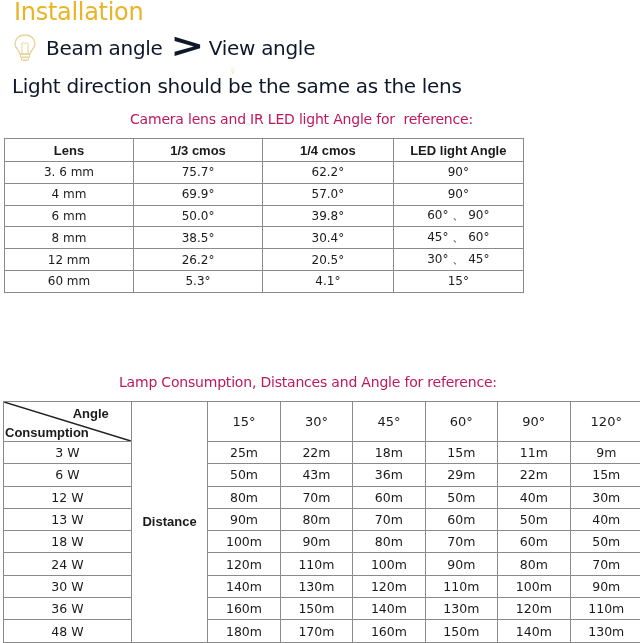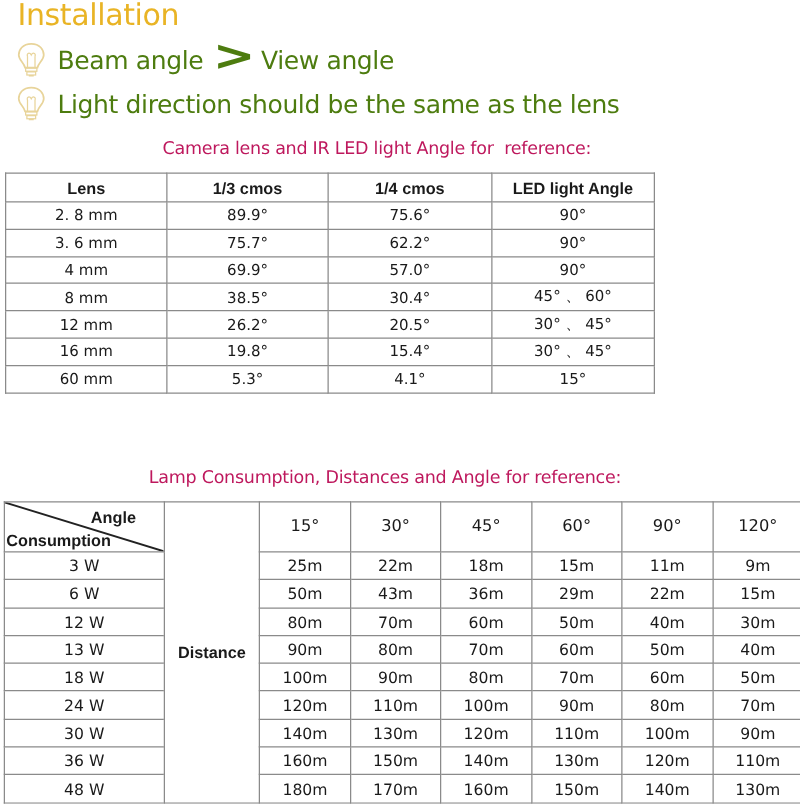--- a/index.html
+++ b/index.html
@@ -7,24 +7,24 @@
     body { position: relative; font-family: "DejaVu Sans", sans-serif; color: #222; }
 
     .title {
       position: absolute; left: 14px; top: -2px;
       font-size: 24px; color: #e9b425; font-family: "DejaVu Sans", sans-serif;
       letter-spacing: -0.3px;
     }
     .tip {
       position: absolute; left: 12px; height: 30px;
       display: flex; align-items: center;
-      font-size: 20px; color: #4d7c0f; letter-spacing: -0.3px;
+      font-size: 20px; color: #0f172a; letter-spacing: -0.3px;
     }
     .tip.t1 { top: 33px; }
-    .tip.t2 { top: 68px; }
+    .tip.t2 { top: 68px; flex-direction: column; }
     .bulb { width: 26px; height: 30px; margin-right: 8px; }
     .gt { font-weight: bold; font-size: 34px; margin: -6px 8px 0 10px; line-height: 1; transform: scaleX(1.2); display: inline-block; }
 
     .caption {
       position: absolute; font-size: 14px; color: #be185d; white-space: pre;
       letter-spacing: -0.2px;
     }
     .caption.c1 { left: 130px; top: 111px; }
     .caption.c2 { left: 119px; top: 374px; }
 
@@ -93,53 +93,47 @@
   <thead>
     <tr>
       <th>Lens</th>
       <th>1/3 cmos</th>
       <th>1/4 cmos</th>
       <th>LED light Angle</th>
     </tr>
   </thead>
   <tbody>
     <tr>
-        <td>2. 8 mm</td>
-        <td>89.9°</td>
-        <td>75.6°</td>
-        <td>90°</td>
-      </tr>
-    <tr>
         <td>3. 6 mm</td>
         <td>75.7°</td>
         <td>62.2°</td>
         <td>90°</td>
       </tr>
     <tr>
         <td>4 mm</td>
         <td>69.9°</td>
         <td>57.0°</td>
         <td>90°</td>
       </tr>
     <tr>
+        <td>6 mm</td>
+        <td>50.0°</td>
+        <td>39.8°</td>
+        <td>60° 、 90°</td>
+      </tr>
+    <tr>
         <td>8 mm</td>
         <td>38.5°</td>
         <td>30.4°</td>
         <td>45° 、 60°</td>
       </tr>
     <tr>
         <td>12 mm</td>
         <td>26.2°</td>
         <td>20.5°</td>
-        <td>30° 、 45°</td>
-      </tr>
-    <tr>
-        <td>16 mm</td>
-        <td>19.8°</td>
-        <td>15.4°</td>
         <td>30° 、 45°</td>
       </tr>
     <tr>
         <td>60 mm</td>
         <td>5.3°</td>
         <td>4.1°</td>
         <td>15°</td>
       </tr>
   </tbody>
 </table>

